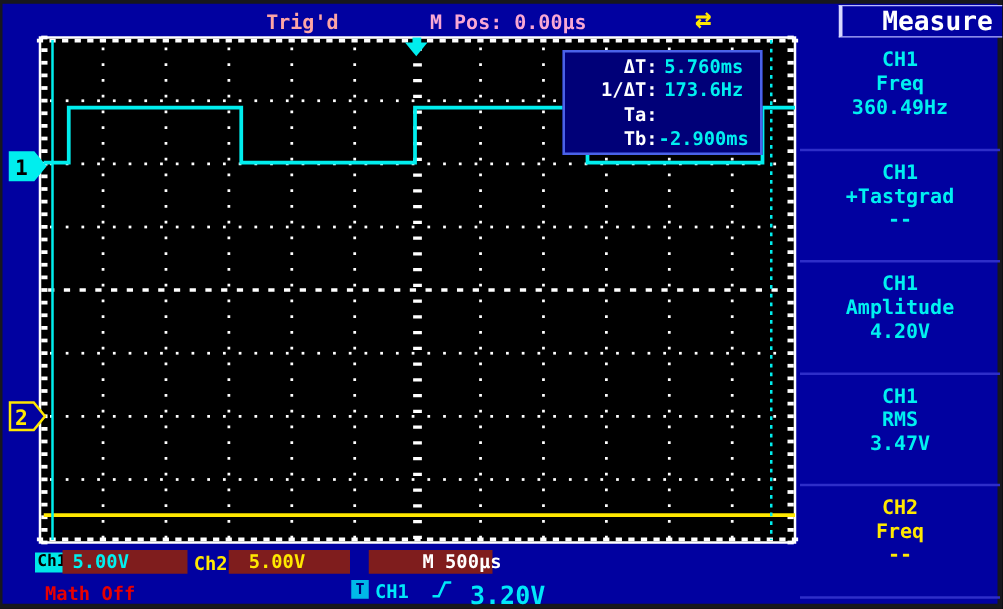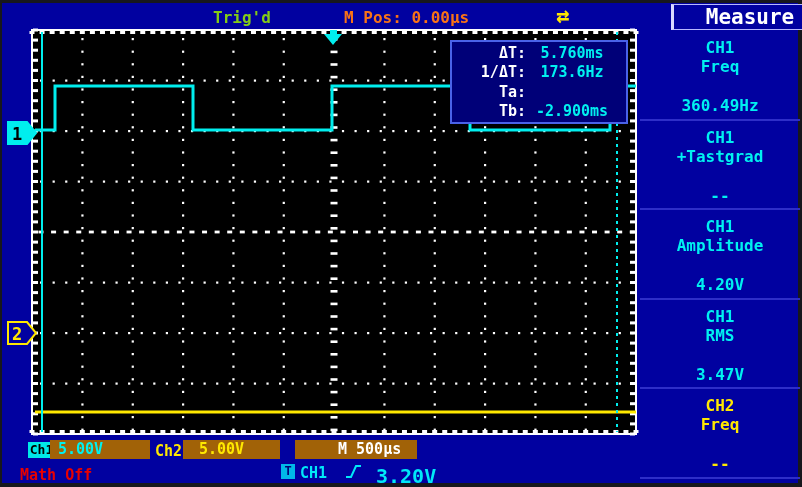--- a/index.html
+++ b/index.html
@@ -2,50 +2,50 @@
 <html><head>
 <meta charset="utf-8">
 <style>
   html,body{margin:0;padding:0;background:#101014;}
   .stage{position:relative;width:802px;height:487px;background:#17171d;overflow:hidden;
          font-family:"DejaVu Sans Mono",monospace;-webkit-font-smoothing:none;}
   .screen-bg{position:absolute;left:2px;top:3px;right:4px;bottom:4px;background:#0101A0;}
   #scope-svg{position:absolute;left:0;top:0;z-index:1;}
   .txt{position:absolute;white-space:pre;font-weight:bold;}
   
-  .trig-status{left:213px;top:8px;color:#84cc16;font-size:16px;z-index:2;text-align:right;}
-  .mpos{left:344px;top:8px;color:#f97316;font-size:16px;z-index:2;}
+  .trig-status{left:213px;top:8px;color:#fca5a5;font-size:16px;z-index:2;text-align:right;}
+  .mpos{left:344px;top:8px;color:#f9a8d4;font-size:16px;z-index:2;}
   .usb{left:556px;top:3px;color:#FFE800;font-size:22px;z-index:2;}
   .measure-title{position:absolute;left:671px;top:4px;width:152px;height:24px;z-index:2;
       border:1px solid #B8B8FF;border-left:3px solid #D8D8FF;background:#0101A0;
       color:#FFFFFF;font-size:21px;font-weight:bold;text-align:center;line-height:24px;}
   
-  .readout{position:absolute;left:450px;top:40px;width:178px;height:84px;z-index:3;
+  .readout{position:absolute;left:450px;top:40px;width:160px;height:84px;z-index:3;
       background:#000078;border:2px solid #4A62E8;box-sizing:border-box;
       display:flex;flex-direction:column;justify-content:space-evenly;padding:1px 4px;}
   .readout .row{display:flex;font-size:15px;font-weight:bold;line-height:18px;}
   .readout .lbl{flex:0 0 70px;text-align:right;color:#FFFFFF;}
   .readout .val{flex:1;text-align:center;color:#00F0F0;padding-right:4px;}
   
   .menu{position:absolute;left:640px;top:31px;width:160px;height:448px;z-index:2;
         display:flex;flex-direction:column;}
   .menu-entry{flex:1;border-bottom:2px solid #2E2EC8;text-align:center;padding-top:7px;
         box-sizing:border-box;font-weight:bold;font-size:16px;line-height:19px;}
-  .menu-entry .mval{margin-top:20px;}
+  .menu-entry .mval{margin-top:0;}
   
   .badge{position:absolute;z-index:2;font-weight:bold;text-align:center;}
   .ch1-badge{left:28px;top:442px;width:27px;height:16px;background:#00E8E8;color:#000000;
              font-size:13px;line-height:16px;}
-  .blackbox{position:absolute;z-index:2;background:#a16207;height:19px;top:440px;
+  .blackbox{position:absolute;z-index:2;background:#7f1d1d;height:19px;top:440px;
             font-size:15px;font-weight:bold;line-height:19px;padding-left:8px;box-sizing:border-box;white-space:pre;}
   .box-ch1{left:50px;width:100px;color:#00F0F0;}
   .ch2-label{left:155px;top:442px;color:#FFE800;font-size:15px;z-index:2;}
   .box-ch2{left:183px;width:97px;color:#FFE800;padding-left:16px;}
-  .box-tb{left:295px;width:122px;color:#FFFFFF;padding-left:43px;}
-  .math-off{left:20px;top:466px;color:#E80000;font-size:15px;z-index:2;}
+  .box-tb{left:295px;width:99px;color:#FFFFFF;padding-left:43px;}
+  .math-off{left:36px;top:466px;color:#E80000;font-size:15px;z-index:2;}
   .t-badge{left:281px;top:464px;width:14px;height:15px;background:#00B8E8;color:#000078;
            font-size:12px;line-height:15px;}
   .trig-src{left:300px;top:464px;color:#00E8F8;font-size:15px;z-index:2;}
   .slope{position:absolute;left:345px;top:464px;z-index:2;}
   .trig-level{left:376px;top:464px;color:#00E8F8;font-size:20px;z-index:2;}
 </style>
 </head>
 <body>
 
 <div class="stage">

